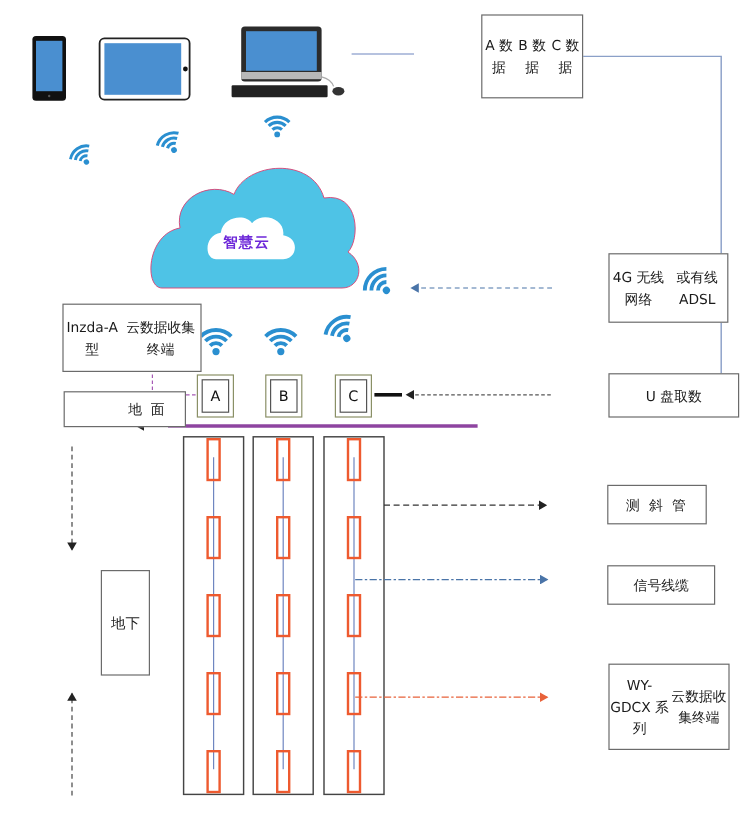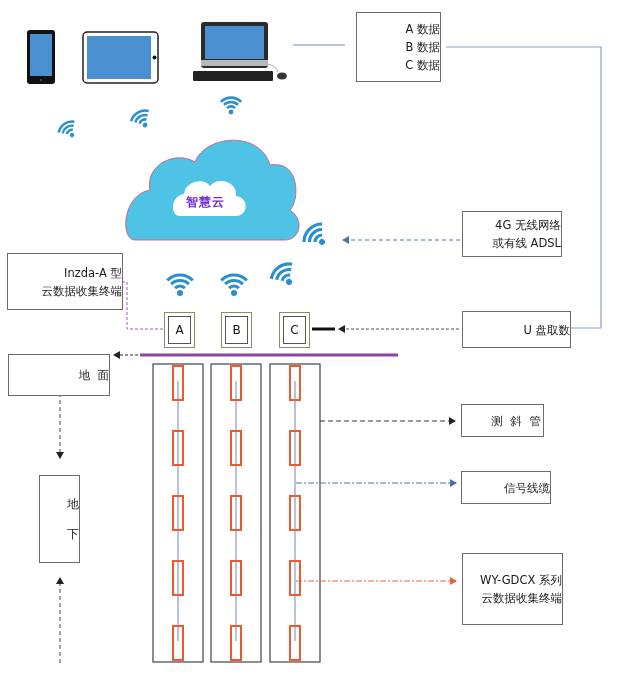--- a/index.html
+++ b/index.html
@@ -1,20 +1,20 @@
 <!DOCTYPE html>
 <html><head>
 <meta charset="utf-8">
 <style>
   html, body { margin: 0; padding: 0; background: #ffffff; }
   body { width: 621px; height: 684px; position: relative; overflow: hidden;
          font-family: "DejaVu Sans", "Liberation Sans", sans-serif; color: #222; }
   .box { position: absolute; border: 1px solid #6b6b6b; background: #fff; box-sizing: border-box;
-         display: flex; flex-direction: column; align-items: flex-end; justify-content: center;
-         font-size: 11.5px; line-height: 18px; text-align: center; color: #1a1a1a; }
+         display: flex; flex-direction: row; align-items: center; justify-content: center;
+         font-size: 11.5px; line-height: 18px; text-align: center; color: #1a1a1a; margin-left: 45px; }
   .sensor-box { position: absolute; width: 31px; height: 36px; border: 1px solid #8a9066; background: #fff; box-sizing: border-box; padding: 3px; }
   .sensor-box .inner { width: 100%; height: 100%; border: 1px solid #555; box-sizing: border-box;
          display: flex; align-items: center; justify-content: center; font-size: 12px; color: #111; }
   svg { position: absolute; left: 0; top: 0; }
   .cloud-label { position: absolute; font-size: 12px; color: #6d28d9; font-weight: 700; letter-spacing: 1px; }
   .vlabel { font-size: 12px; line-height: 30px; }
 </style>
 </head>
 <body>
 
@@ -153,35 +153,35 @@
 </svg>
 
 <div class="cloud-label" style="left:186px; top:194px;">智慧云</div>
 
 <div class="box" style="left:356px; top:12px; width:85px; height:70px;">
   <div>A  数据</div>
   <div>B  数据</div>
   <div>C  数据</div>
 </div>
 
-<div class="box" style="left:462px; top:211px; width:100px; height:46px;">
+<div class="box" style="left:462px; top:211px; width:100px; height:58px;">
   <div>4G 无线网络</div>
   <div>或有线 ADSL</div>
 </div>
 
 <div class="box" style="left:7px; top:253px; width:116px; height:57px;">
   <div>Inzda-A 型</div>
   <div>云数据收集终端</div>
 </div>
 
 <div class="box" style="left:462px; top:311px; width:109px; height:37px;">
   <div>U 盘取数</div>
 </div>
 
-<div class="box" style="left:8px; top:354px; width:102px; height:42px; white-space:pre;padding-left:36px;">
+<div class="box" style="left:8px; top:326px; width:102px; height:30px; white-space:pre;padding-left:36px;">
   <div>地  面</div>
 </div>
 
 <div class="box vlabel" style="left:39px; top:475px; width:41px; height:88px;">
   <div>地</div>
   <div>下</div>
 </div>
 
 <div class="sensor-box" style="left:164px; top:312px;">
   <div class="inner">A</div>

